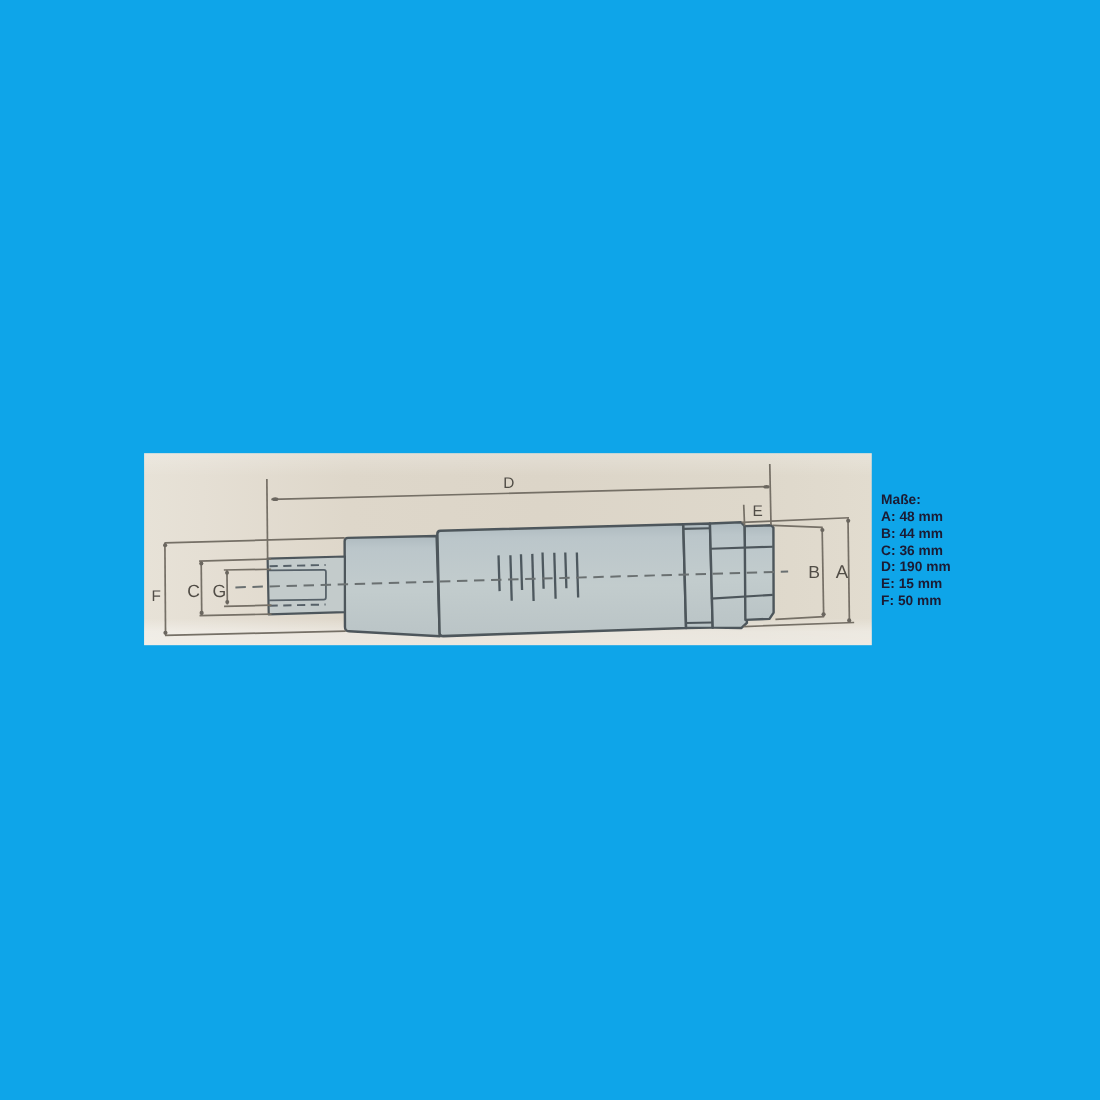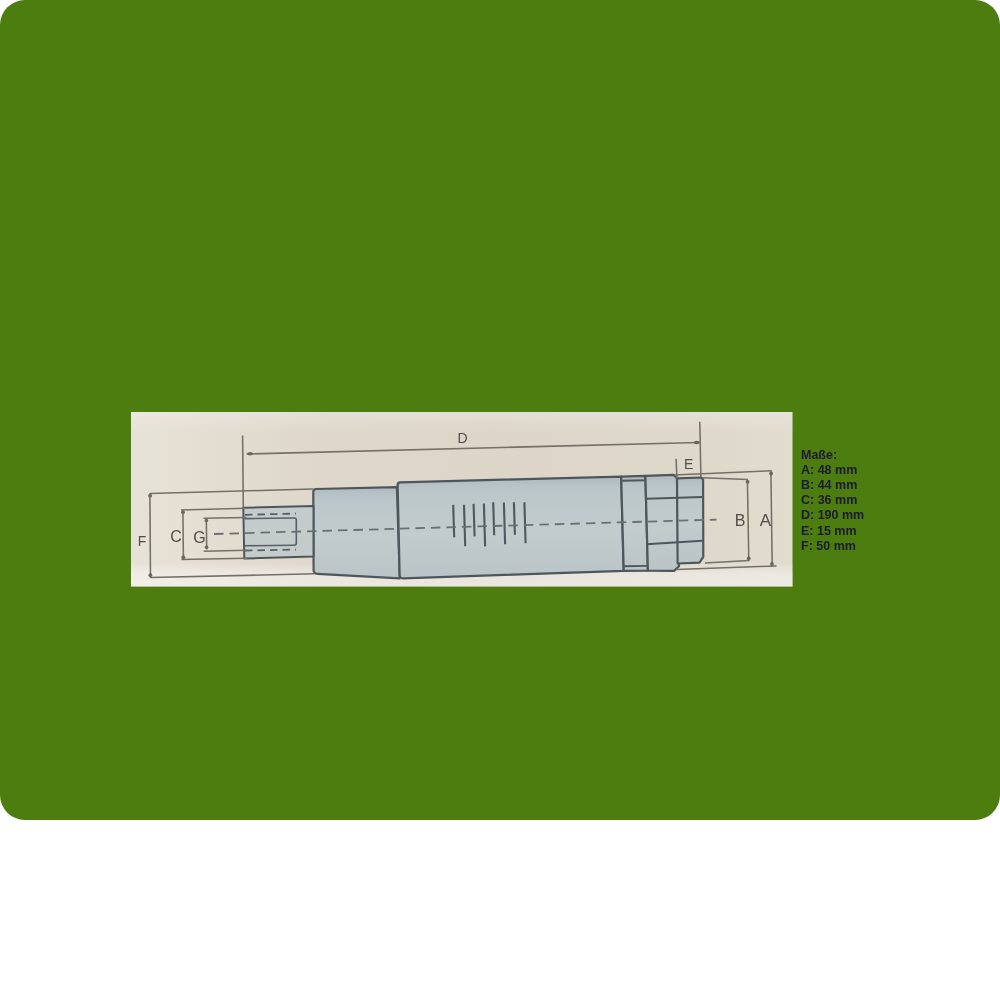--- a/index.html
+++ b/index.html
@@ -1,16 +1,16 @@
 <!DOCTYPE html>
 <html><head>
 <meta charset="utf-8">
 <style>
   html,body{margin:0;padding:0;background:#ffffff;}
-  .wrap{position:relative;width:1000px;height:820px;background:#4d7c0f;overflow:hidden;border-radius:25px;}
+  .wrap{position:relative;width:1000px;height:1000px;background:#0ea5e9;overflow:hidden;}
   svg{position:absolute;left:0;top:0;}
   .mtext{font-family:"Liberation Sans",sans-serif;font-weight:bold;font-size:12.5px;fill:#1b1b33;}
   .lab{font-family:"Liberation Sans",sans-serif;fill:#514d46;}
 </style>
 </head>
 <body>
 <div class="wrap">
 <svg width="1000" height="1000" viewBox="0 0 1000 1000">
   <defs>
     <linearGradient id="paper" x1="0" y1="0" x2="1" y2="0">

